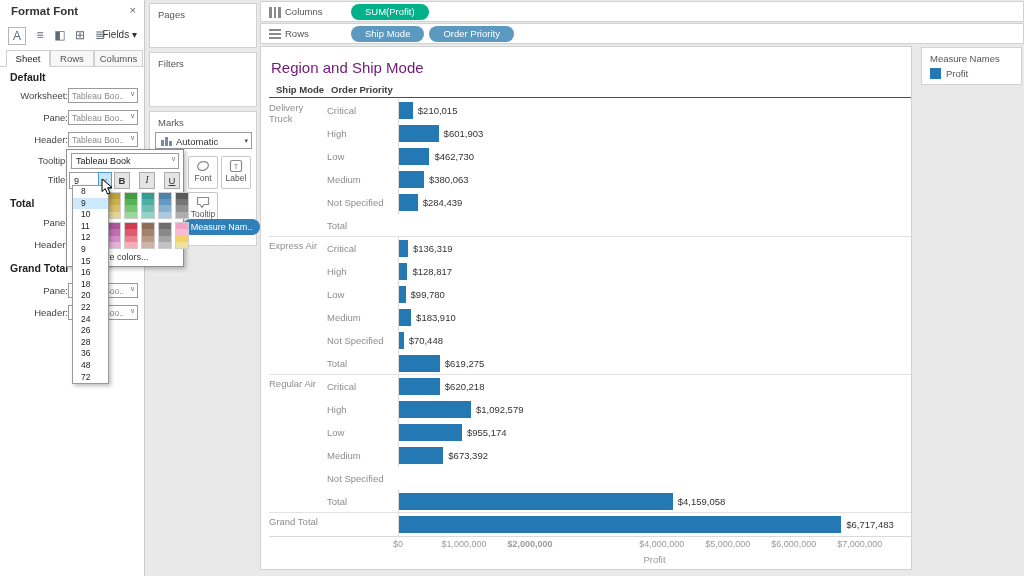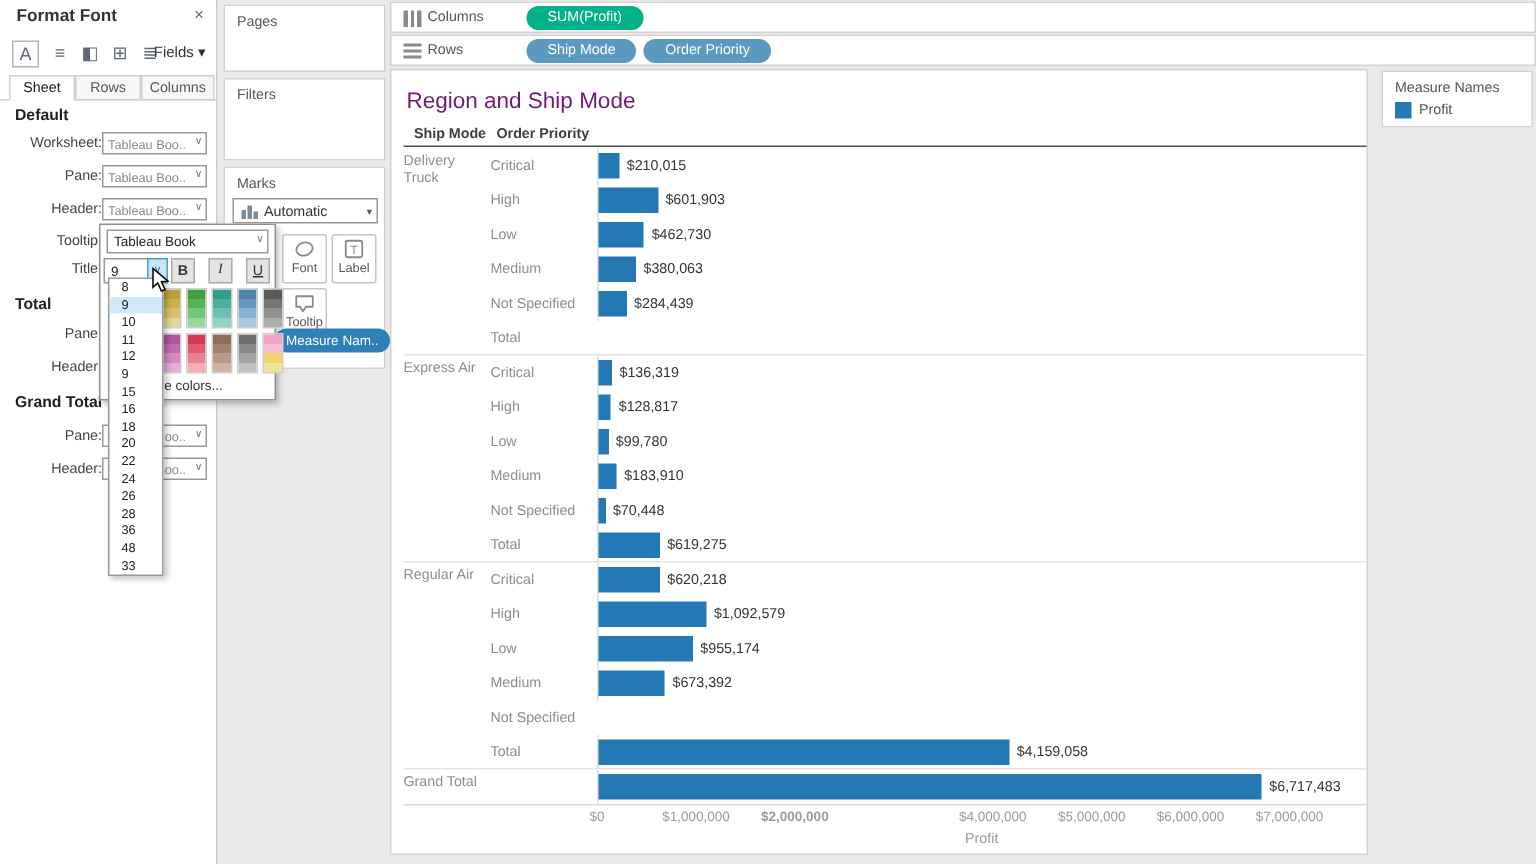--- a/index.html
+++ b/index.html
@@ -433,21 +433,21 @@
       <div class="sopt">15</div>
       <div class="sopt">16</div>
       <div class="sopt">18</div>
       <div class="sopt">20</div>
       <div class="sopt">22</div>
       <div class="sopt">24</div>
       <div class="sopt">26</div>
       <div class="sopt">28</div>
       <div class="sopt">36</div>
       <div class="sopt">48</div>
-      <div class="sopt">33</div>
+      <div class="sopt">72</div>
     </div>
 
   <div id="cursor">
     <svg width="12" height="18" viewBox="0 0 12 18">
         <path d="M1,1 L1,13.5 L4.2,10.6 L6.6,16 L9,15 L6.6,9.8 L11,9.5 Z" fill="#fff" stroke="#000" stroke-width="1"></path>
       </svg>
   </div>
 
 </div>
 

